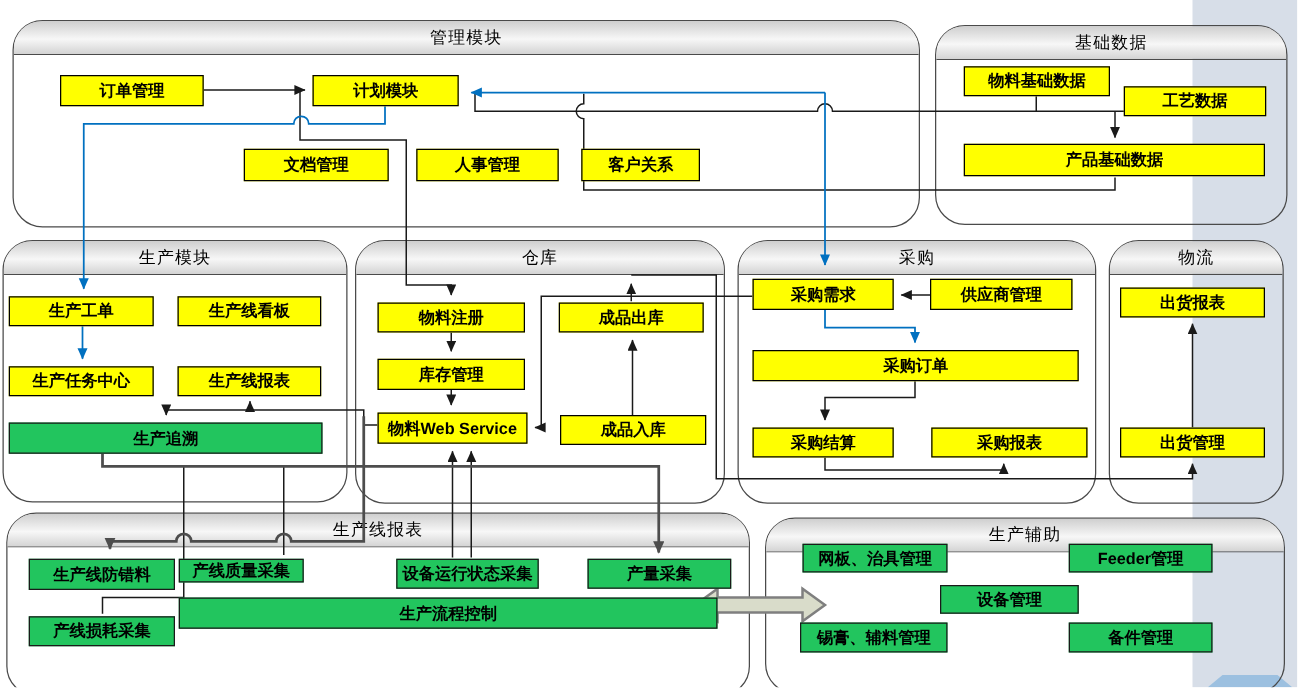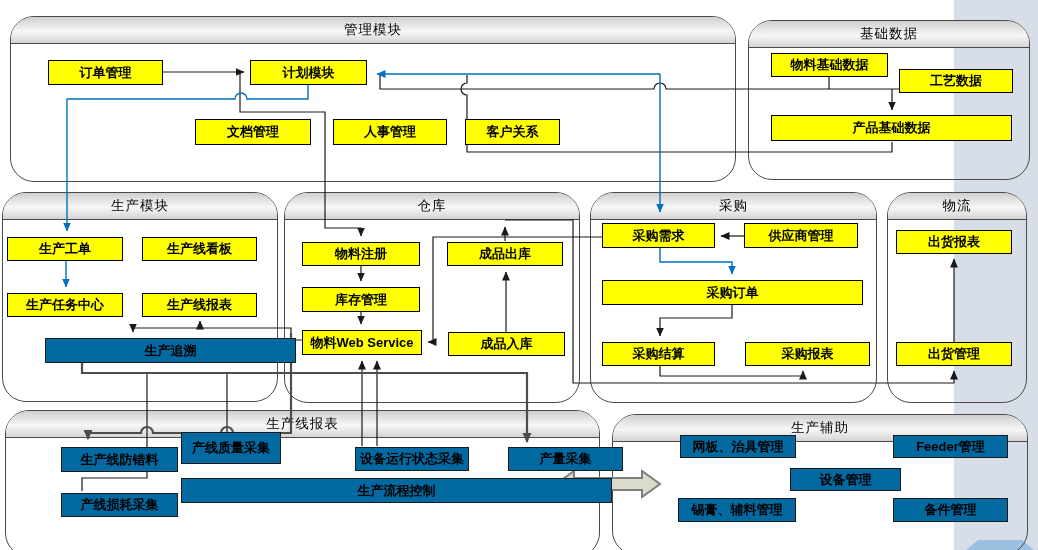--- a/index.html
+++ b/index.html
@@ -21,21 +21,21 @@
     display:flex;align-items:center;justify-content:center;
   }
   .band span{font-size:13.5px;color:#000;letter-spacing:1px;}
   svg.wires{position:absolute;left:0;top:0;z-index:3;}
   .node{
     position:absolute;z-index:4;box-sizing:border-box;
     display:flex;align-items:center;justify-content:center;
     font-size:13px;font-weight:600;color:#000;white-space:nowrap;
   }
   .yellow{background:#ffff00;border:1.2px solid #000;}
-  .green{background:#0369a1;border:1.2px solid #1a1a1a;margin-left:38px;}
+  .green{background:#22c55e;border:1.2px solid #1a1a1a;}
 </style>
 </head>
 <body>
 
 <div id="canvas">
 
   <div class="side-strip" style="left:954px;width:84px;background:#d7dee8;"></div>
   <svg class="corner-trapezoid" style="left:940px;top:535px;" width="98" height="15" viewBox="0 0 98 15">
     <polygon points="38,5 82,5 94,15 26,15" fill="#9cc0e0"></polygon>
   </svg>
@@ -160,21 +160,21 @@
   <div class="node yellow" style="left:602px;top:223px;width:113px;height:25px;">采购需求</div>
   <div class="node yellow" style="left:744px;top:223px;width:114px;height:25px;">供应商管理</div>
   <div class="node yellow" style="left:602px;top:280px;width:261px;height:25px;">采购订单</div>
   <div class="node yellow" style="left:602px;top:342px;width:113px;height:24px;">采购结算</div>
   <div class="node yellow" style="left:745px;top:342px;width:125px;height:24px;">采购报表</div>
 
   <div class="node yellow" style="left:896px;top:230px;width:116px;height:24px;">出货报表</div>
   <div class="node yellow" style="left:896px;top:342px;width:116px;height:24px;">出货管理</div>
 
   <div class="node green" style="left:23px;top:447px;width:117px;height:25px;">生产线防错料</div>
-  <div class="node green" style="left:143px;top:432px;width:100px;height:32px;">产线质量采集</div>
+  <div class="node green" style="left:143px;top:447px;width:100px;height:19px;">产线质量采集</div>
   <div class="node green" style="left:317px;top:447px;width:114px;height:24px;">设备运行状态采集</div>
   <div class="node green" style="left:470px;top:447px;width:115px;height:24px;">产量采集</div>
   <div class="node green" style="left:23px;top:493px;width:117px;height:24px;">产线损耗采集</div>
   <div class="node green" style="left:143px;top:478px;width:431px;height:25px;">生产流程控制</div>
 
   <div class="node green" style="left:642px;top:435px;width:116px;height:23px;">网板、治具管理</div>
   <div class="node green" style="left:855px;top:435px;width:115px;height:23px;">Feeder管理</div>
   <div class="node green" style="left:752px;top:468px;width:111px;height:23px;">设备管理</div>
   <div class="node green" style="left:640px;top:498px;width:118px;height:24px;">锡膏、辅料管理</div>
   <div class="node green" style="left:855px;top:498px;width:115px;height:24px;">备件管理</div>

